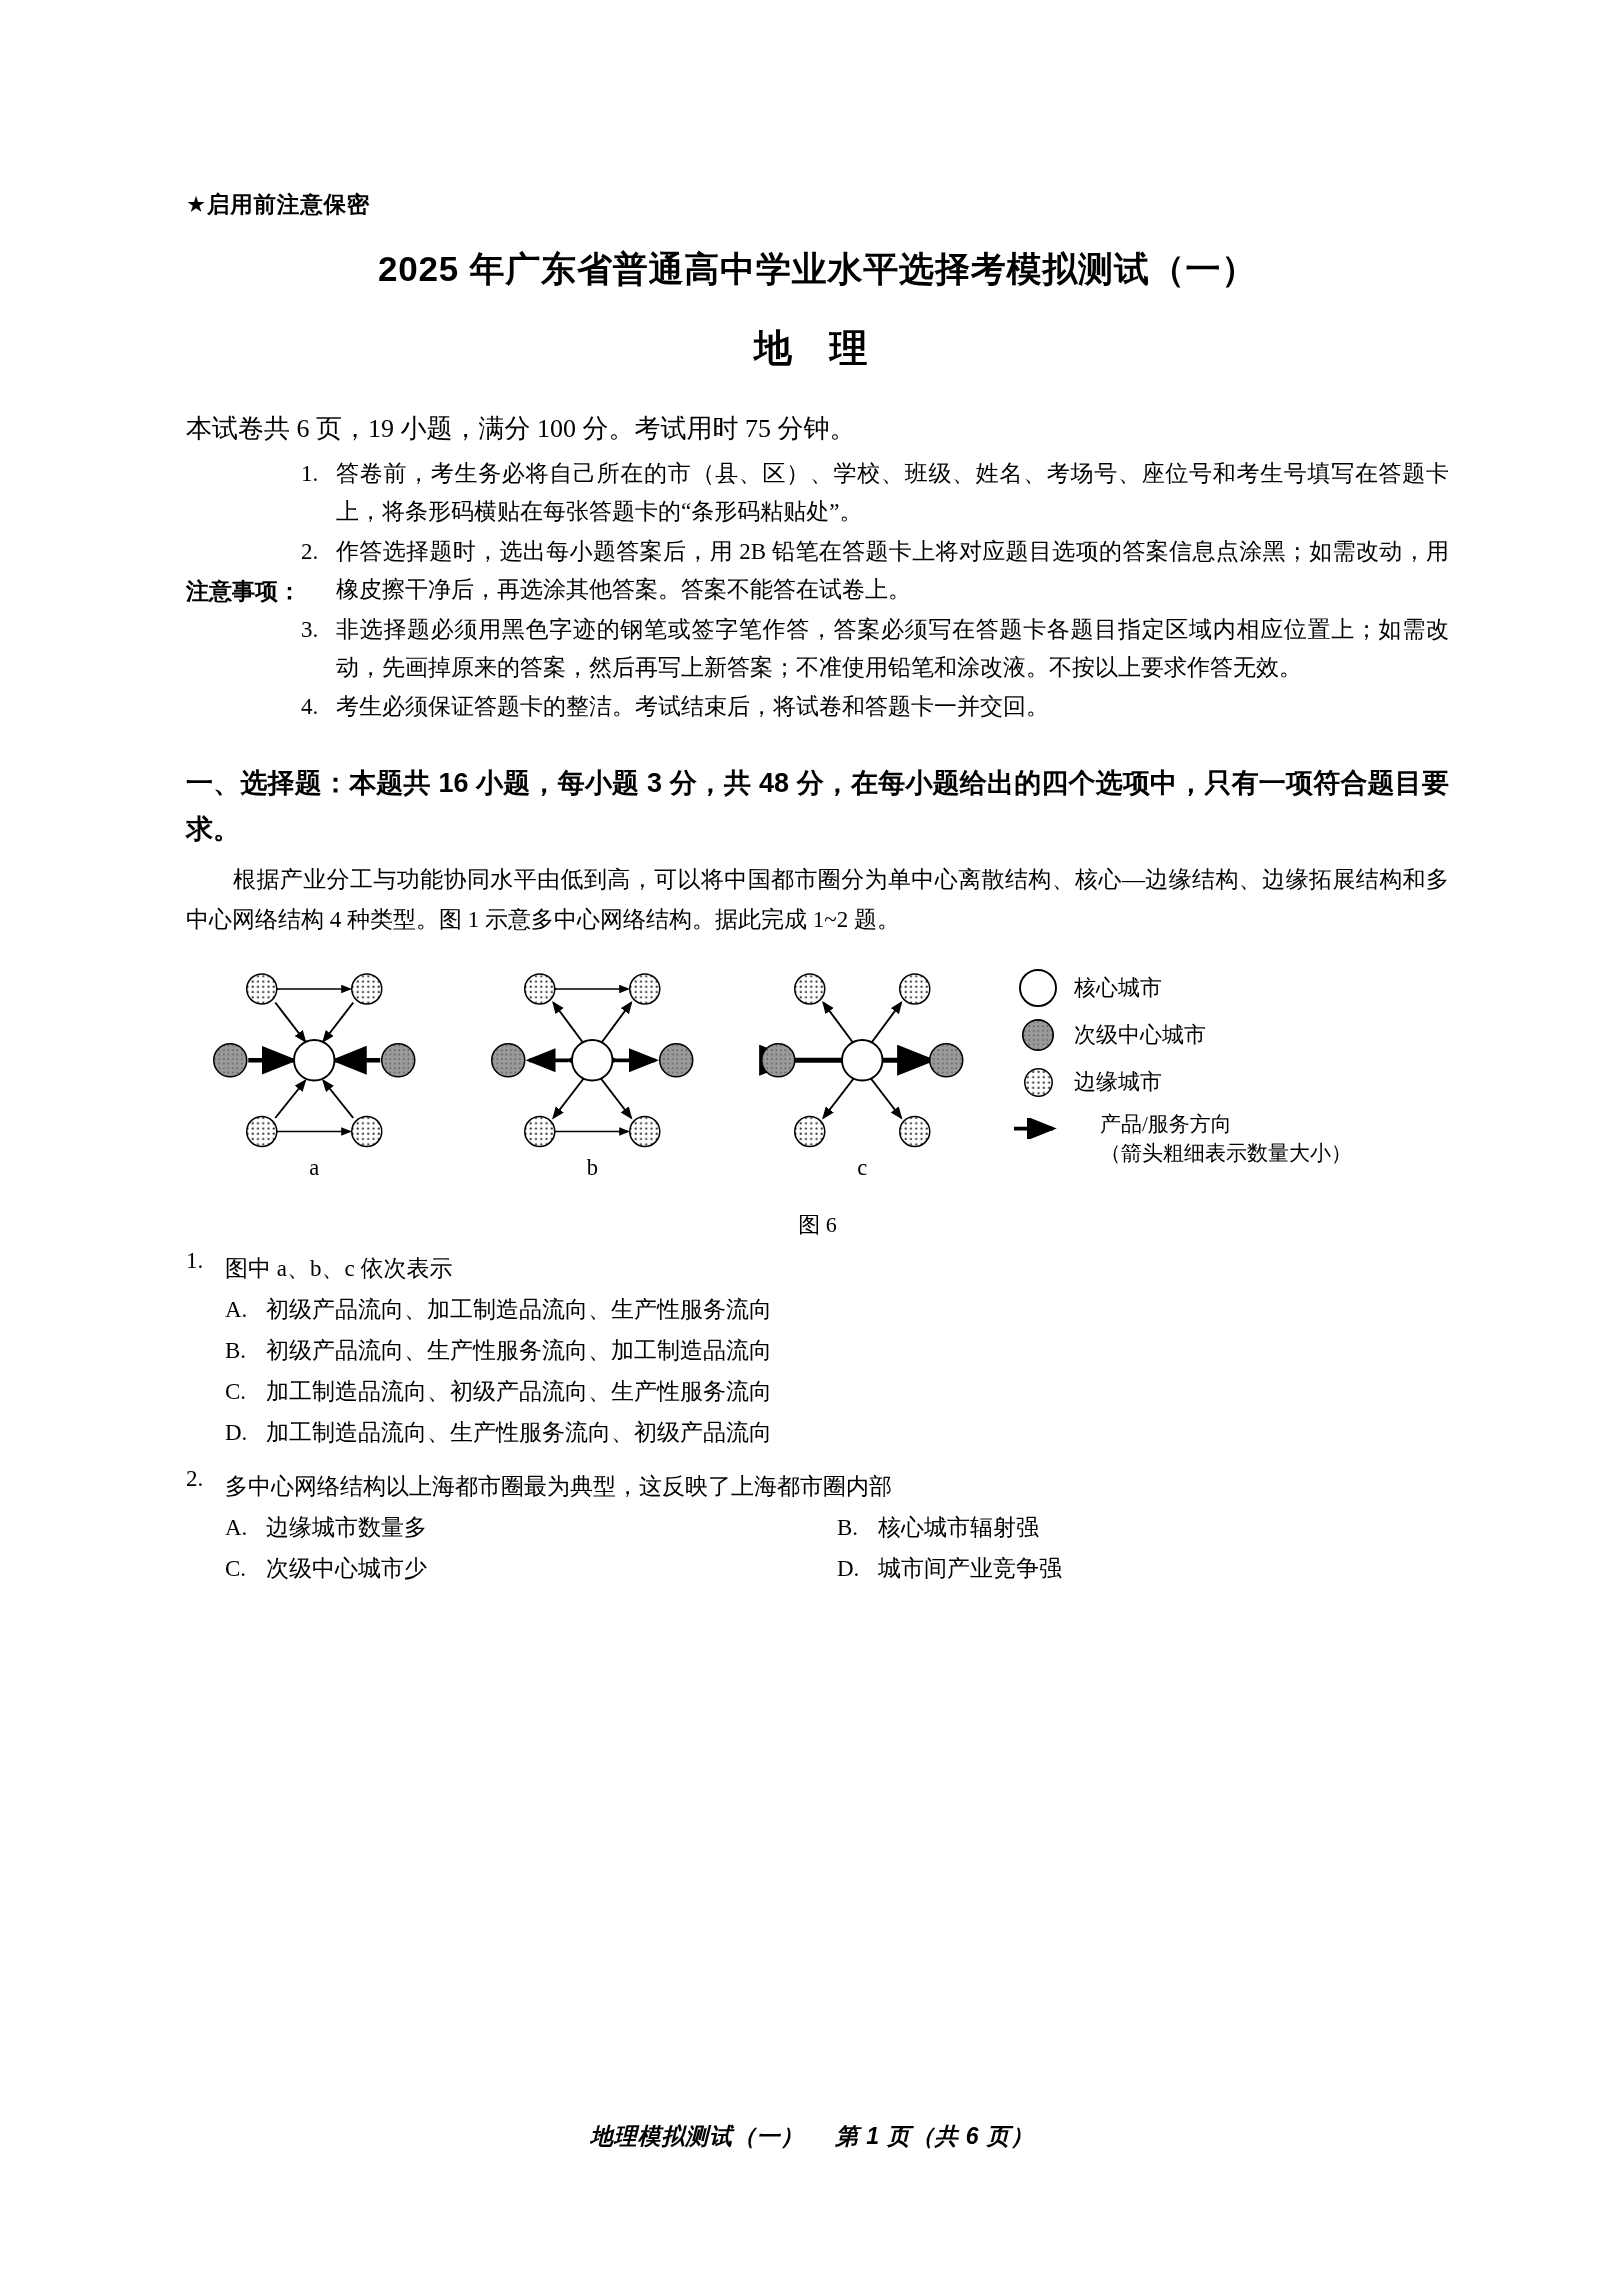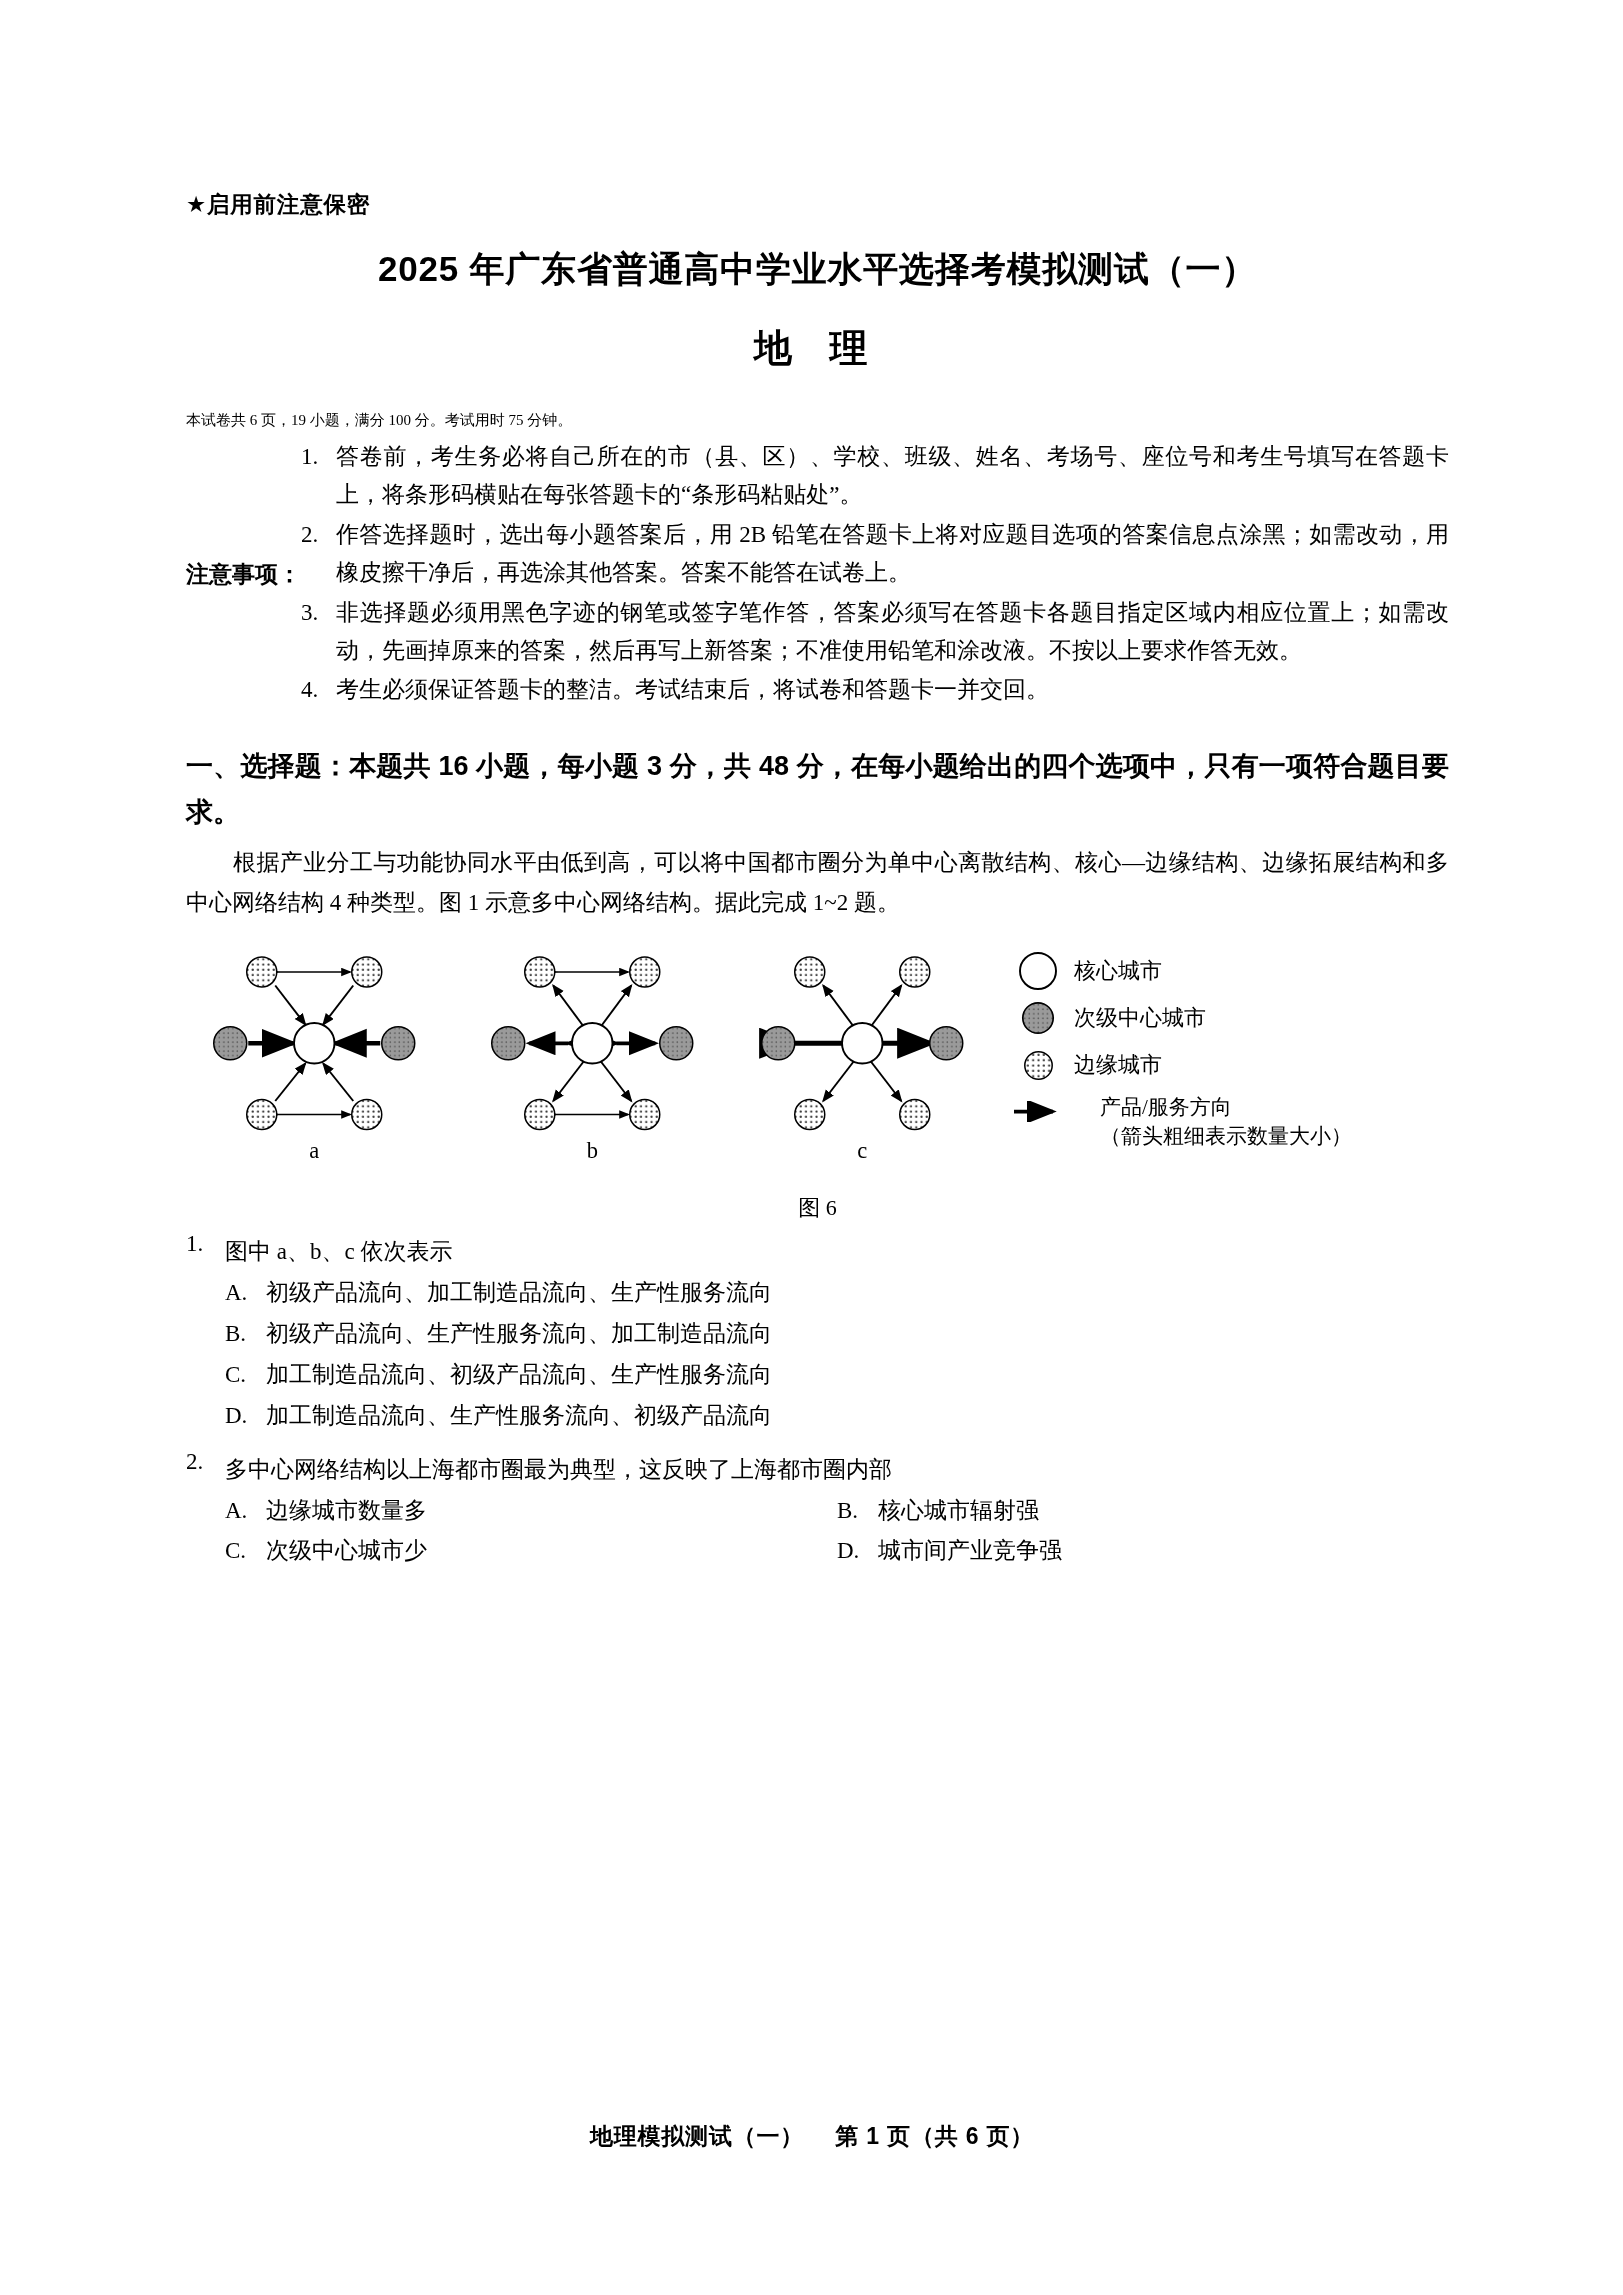--- a/index.html
+++ b/index.html
@@ -45,21 +45,21 @@
   }
   .subject-title {
     text-align: center;
     font-family: "Liberation Sans", "DejaVu Sans", sans-serif;
     font-weight: bold;
     font-size: 38px;
     letter-spacing: 13.5px;
     margin: 0 0 35px 0;
   }
   .info-line {
-    font-size: 15px;
+    font-size: 26px;
     line-height: 1.55;
     margin: 4px 0 6px 0;
   }
   .notice-block {
     display: flex;
     align-items: center;
     font-size: 23px;
     line-height: 1.62;
   }
   .notice-label {
@@ -190,21 +190,21 @@
     position: absolute;
     left: 0;
     top: 2105px;
     width: 1624px;
     text-align: center;
     font-family: "Liberation Sans", "DejaVu Sans", sans-serif;
     font-weight: bold;
     font-size: 23px;
     letter-spacing: 0.8px;
   }
-  .footer span { margin: 0 12px; }
+  .footer span { margin: 0 12px; font-style: italic; }
   svg { display: block; }
 </style>
 </head>
 <body>
 
 <div class="page">
   <div class="content">
 
     <div class="secret-line">★启用前注意保密</div>
 

